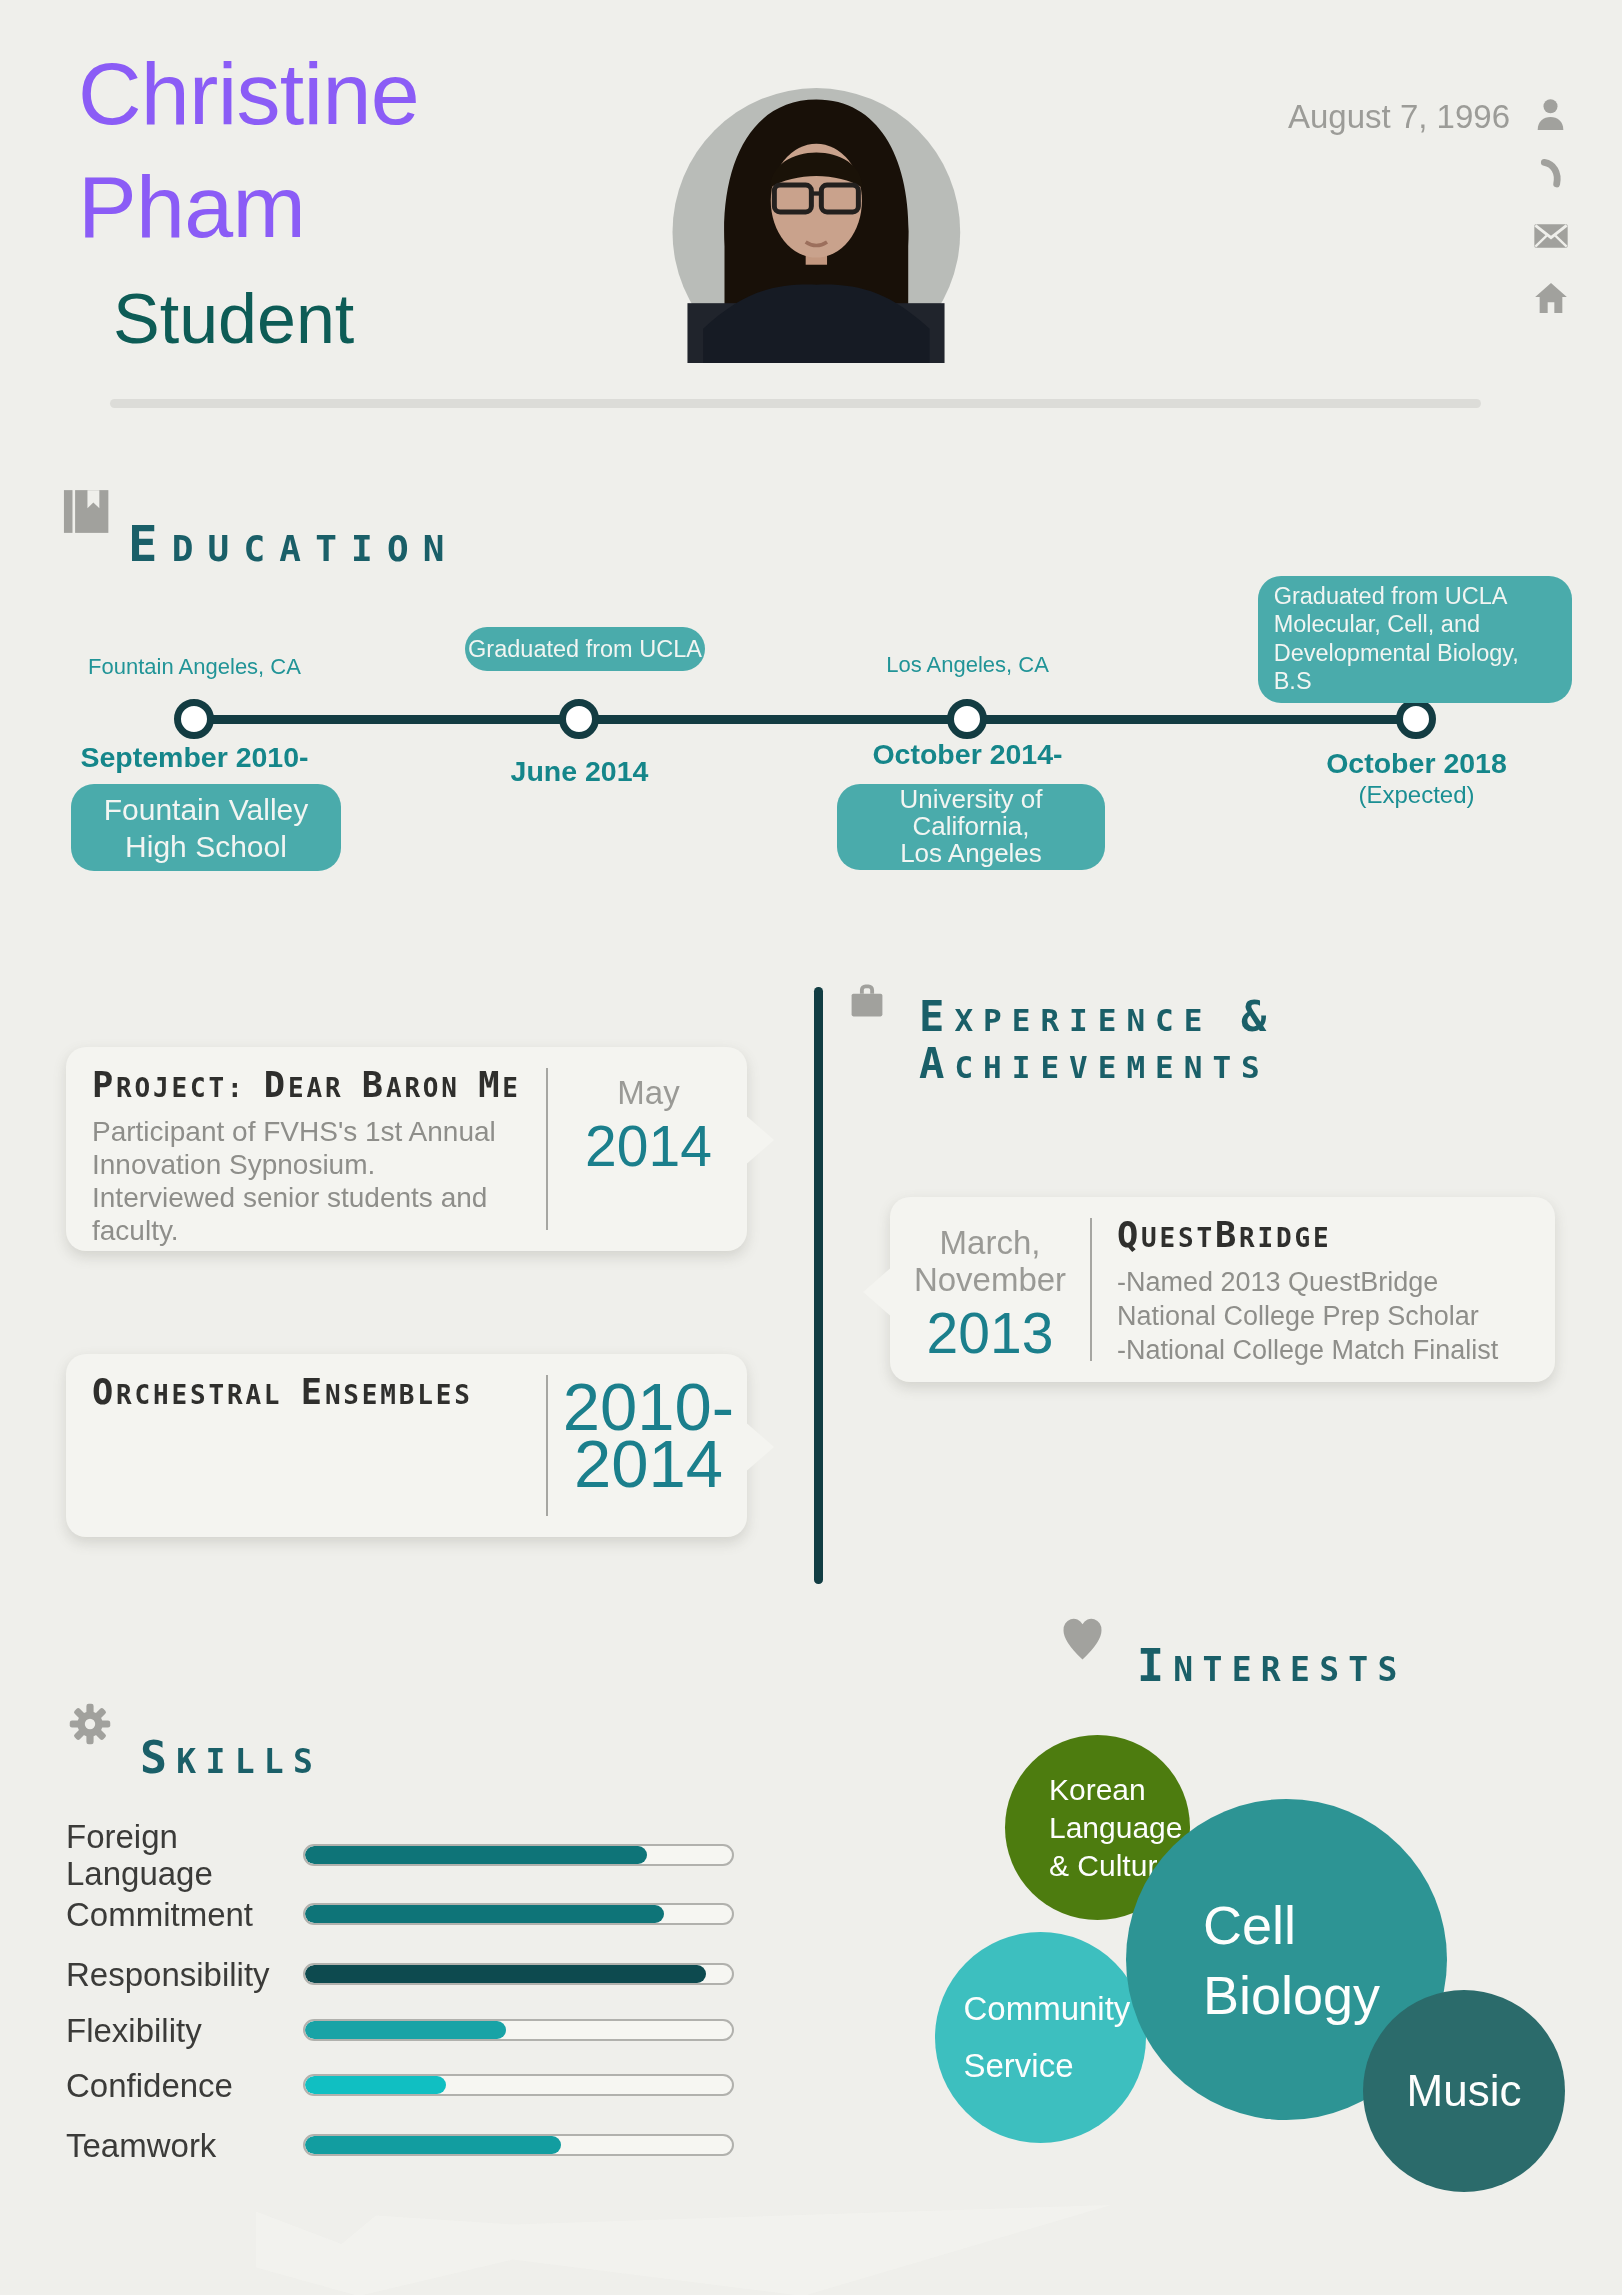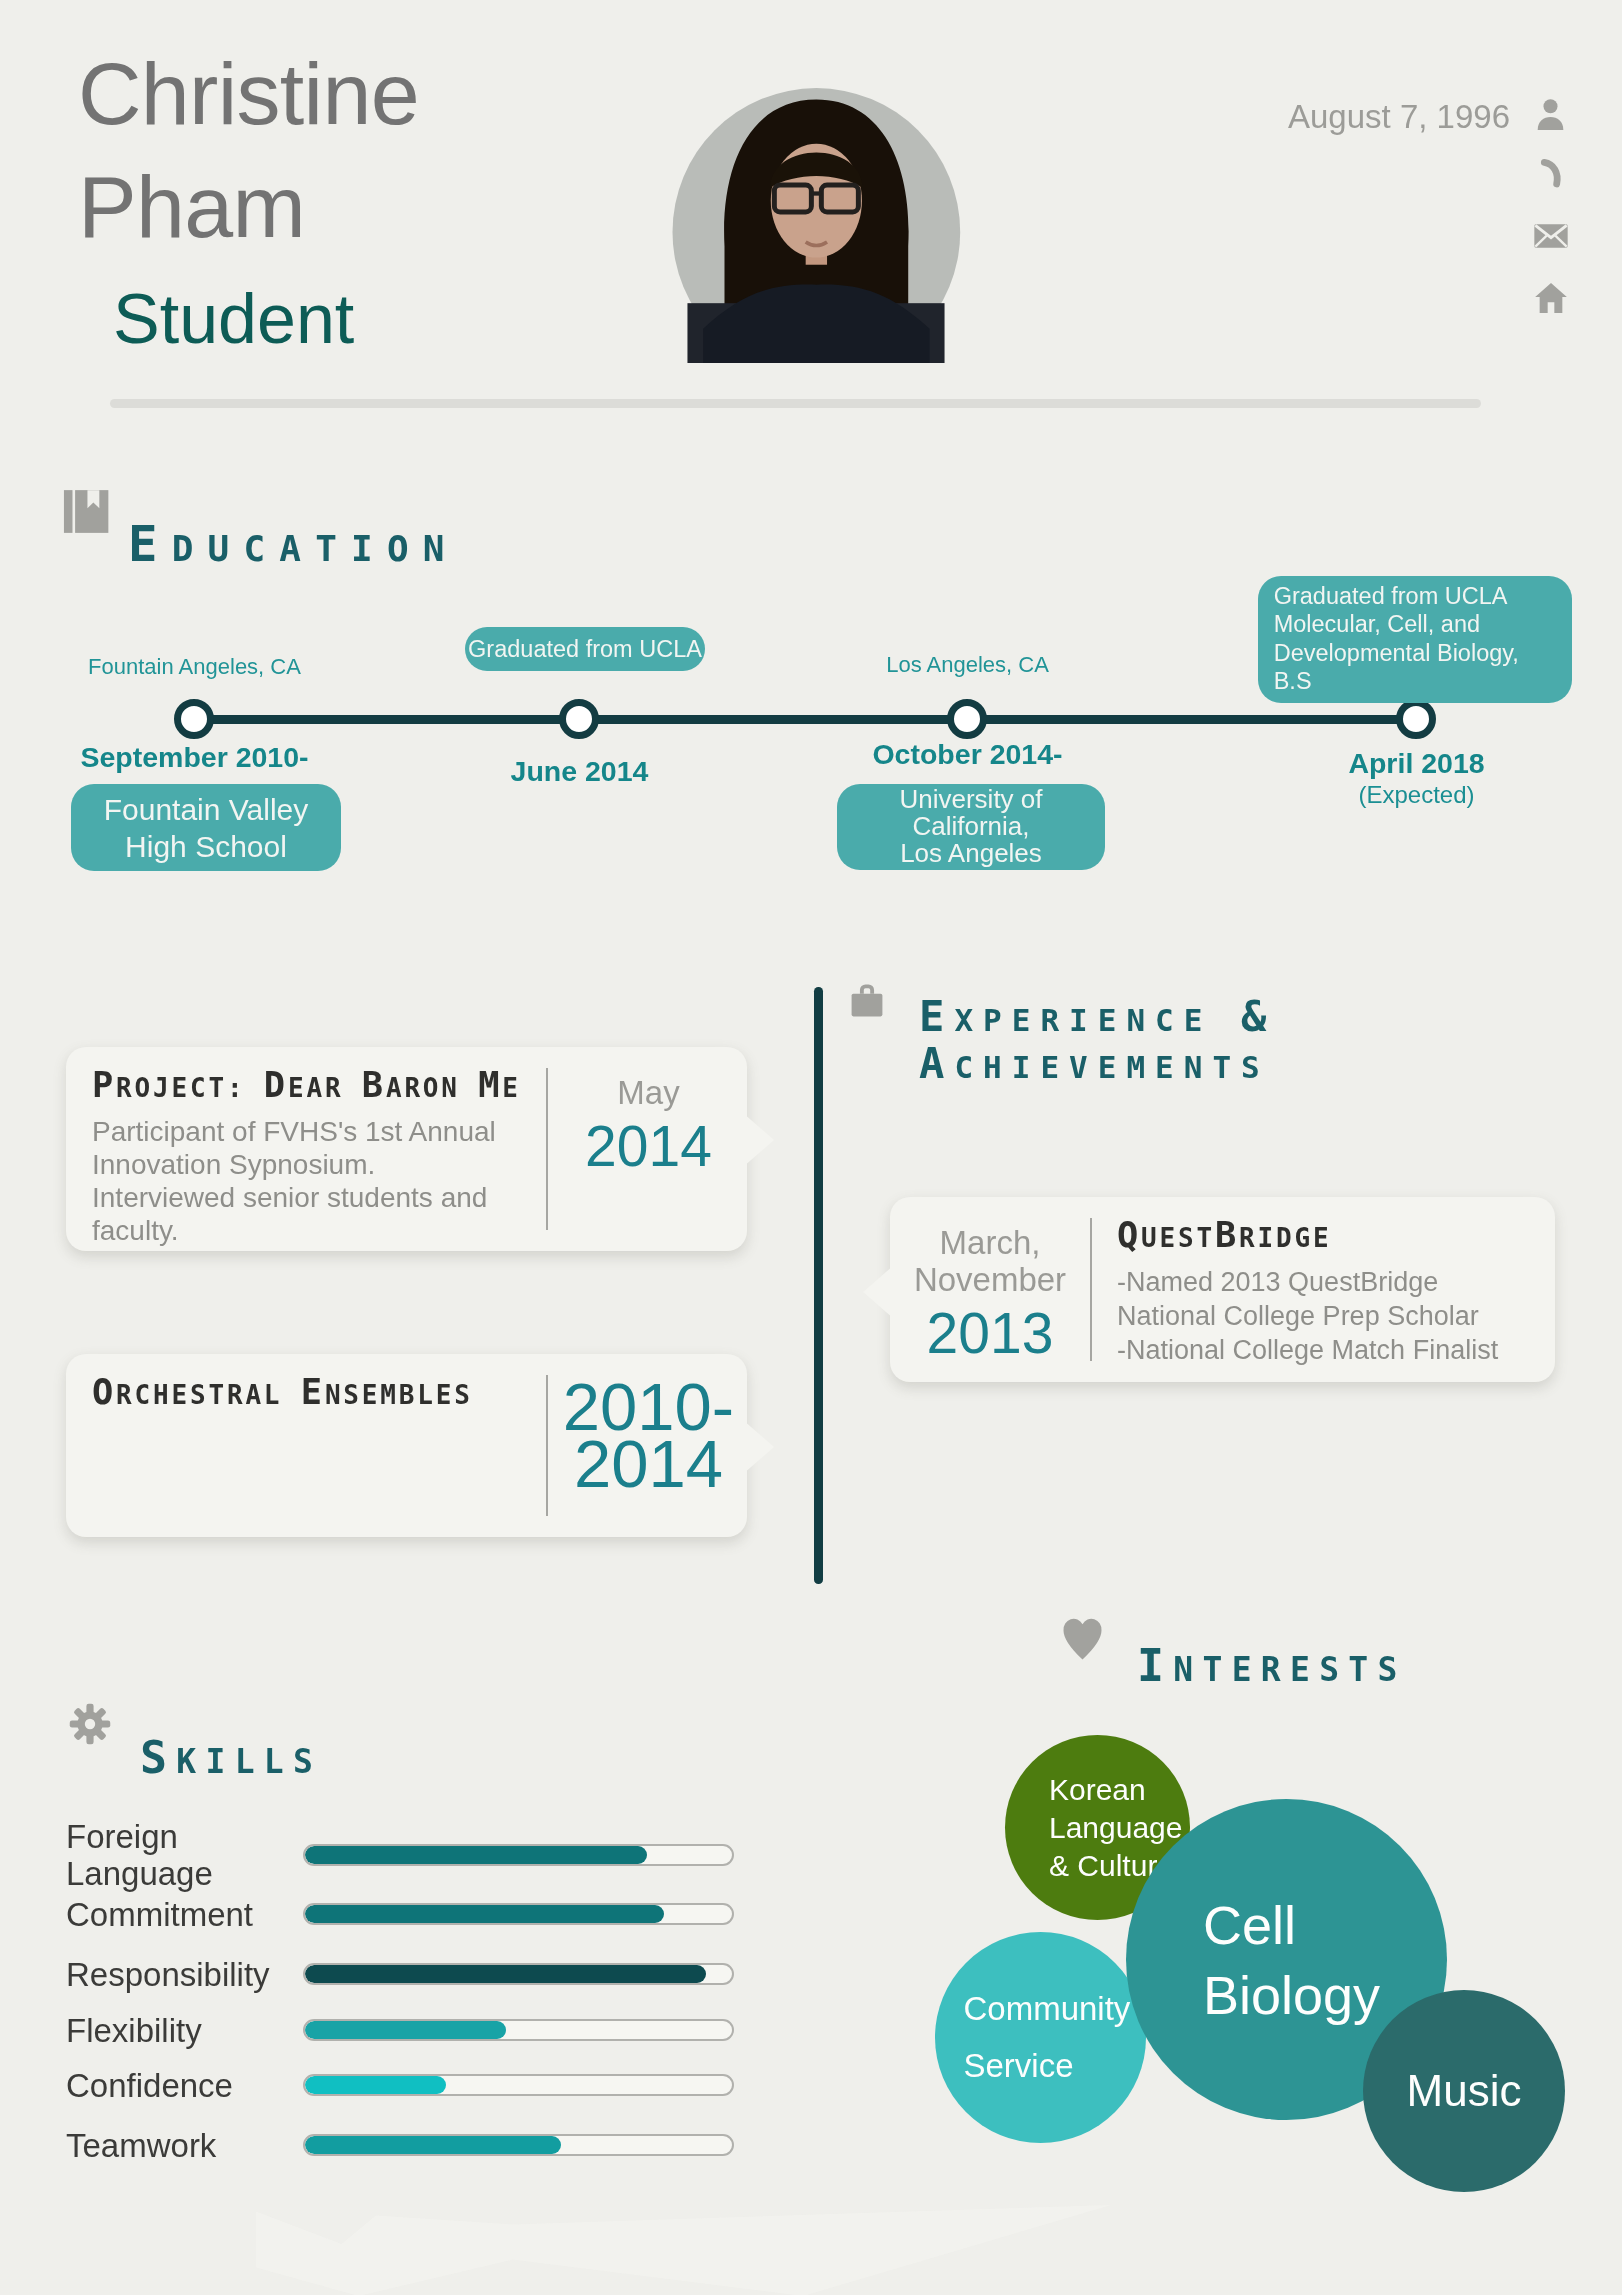--- a/index.html
+++ b/index.html
@@ -7,21 +7,21 @@
     width:1623px;height:2295px;position:relative;
     background:#efefeb;
     font-family:"Liberation Sans", sans-serif;
     overflow:hidden;
   }
   .abs{position:absolute;}
 
   
   .name{
     left:78px;top:37px;
-    font-size:88px;line-height:113px;color:#737373;
+    font-size:88px;line-height:113px;color:#8b5cf6;
     white-space:pre-line;letter-spacing:-0.7px;
   }
   .role{
     left:81px;top:279px;
     font-size:70px;color:#0d5c56;margin-left:32px;
   }
   .birthdate{
     left:1211px;top:98px;width:299px;text-align:right;
     font-size:33px;color:#9c9c98;
   }
@@ -229,21 +229,21 @@
 
 <div class="abs tl-loc loc3">Los Angeles, CA</div>
 <div class="abs tl-date date3">October 2014-</div>
 <div class="abs badge badge3">University of
 California,
 Los Angeles</div>
 
 <div class="abs badge badge4">Graduated from UCLA
 Molecular, Cell, and
 Developmental Biology, B.S</div>
-<div class="abs tl-date date4">April 2018</div>
+<div class="abs tl-date date4">October 2018</div>
 <div class="abs tl-note note4">(Expected)</div>
 
 <div class="abs exp-bar"></div>
 <span class="abs exp-icon">
   <svg width="44" height="44" viewBox="0 0 24 24">
       <path d="M9.2,8 L9.2,6 a2,2 0 0 1 2,-2 h1.6 a2,2 0 0 1 2,2 L14.8,8" fill="none" stroke="#a1a19d" stroke-width="2.1"></path>
       <rect x="3.6" y="8" width="16.8" height="12.4" rx="1" fill="#a1a19d"></rect>
     </svg>
 </span>
 <h2 class="abs sc-title exp-title"><span class="sc-big">E</span><span>X</span><span>P</span><span>E</span><span>R</span><span>I</span><span>E</span><span>N</span><span>C</span><span>E</span><span> </span><span class="sc-big">&amp;</span>

